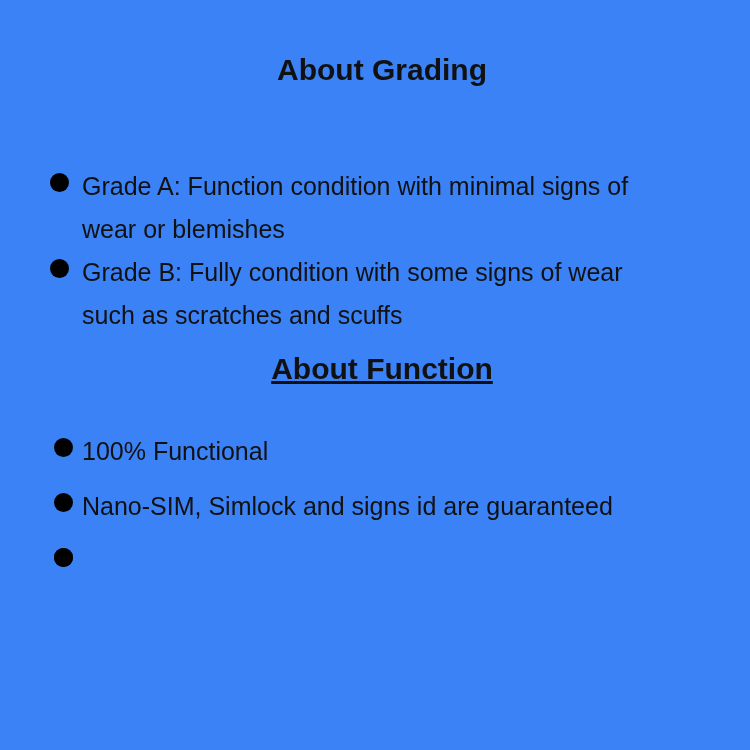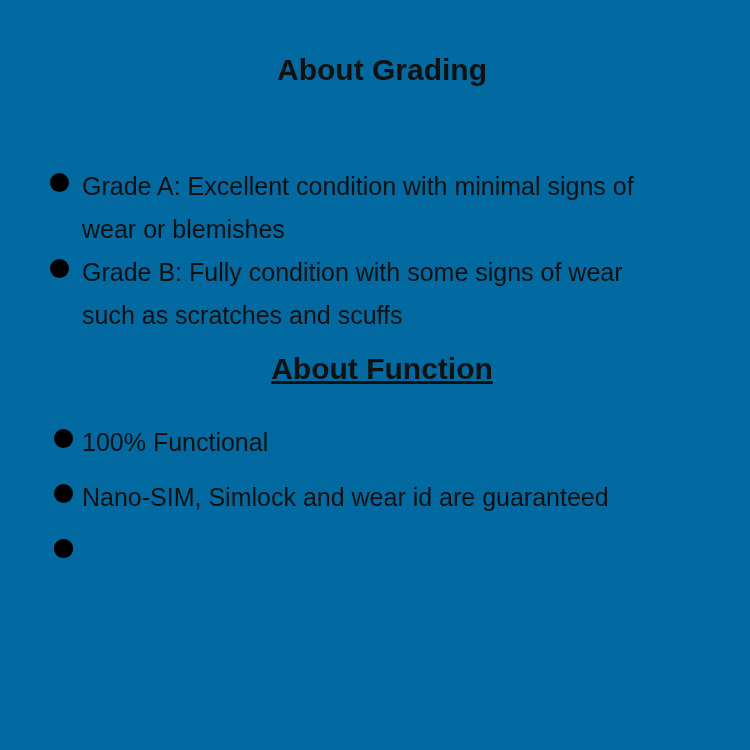--- a/index.html
+++ b/index.html
@@ -11,21 +11,21 @@
     height: 750px;
     background: #ffffff;
     font-family: "Liberation Sans", sans-serif;
     color: #111111;
     overflow: hidden;
   }
   .canvas {
     position: relative;
     width: 750px;
     height: 750px;
-    background: #0369a1;
+    background: #3b82f6;
   }
   .section-title {
     position: absolute;
     left: 0;
     width: 750px;
     box-sizing: border-box;
     padding-left: 14px;
     text-align: center;
     font-size: 30px;
     font-weight: bold;
@@ -54,21 +54,21 @@
     font-size: 25px;
     line-height: 43px;
   }
   ul.grading-list {
     top: 165px;
     left: 50px;
     width: 612px;
   }
   ul.grading-list li { padding-left: 32px; }
   ul.function-list {
-    top: 421px;
+    top: 430px;
     left: 54px;
     width: 608px;
   }
   ul.function-list li { padding-left: 28px; margin-bottom: 12px; }
   ul.bullet-list li {
     position: relative;
   }
   .dot {
     position: absolute;
     left: 0;
@@ -83,38 +83,38 @@
 <body>
 
 <div class="canvas">
 
   <div class="section-title title-grading">About Grading</div>
 
 
   <ul class="bullet-list grading-list">
     <li>
       <span class="dot"></span>
-      <span>Grade A: Excellent condition with minimal signs of wear or blemishes</span>
+      <span>Grade A: Function condition with minimal signs of wear or blemishes</span>
     </li>
     <li>
       <span class="dot"></span>
       <span>Grade B: Fully condition with some signs of wear such as scratches and scuffs</span>
     </li>
   </ul>
 
   <div class="section-title title-function">About Function</div>
 
   <ul class="bullet-list function-list">
     <li>
       <span class="dot"></span>
       <span>100% Functional</span>
     </li>
     <li>
       <span class="dot"></span>
-      <span>Nano-SIM, Simlock and wear id are guaranteed</span>
+      <span>Nano-SIM, Simlock and signs id are guaranteed</span>
     </li>
     <li>
       <span class="dot"></span>
     </li>
     <li>
       <span class="dot"></span>
     </li>
   </ul>
 
 </div>

